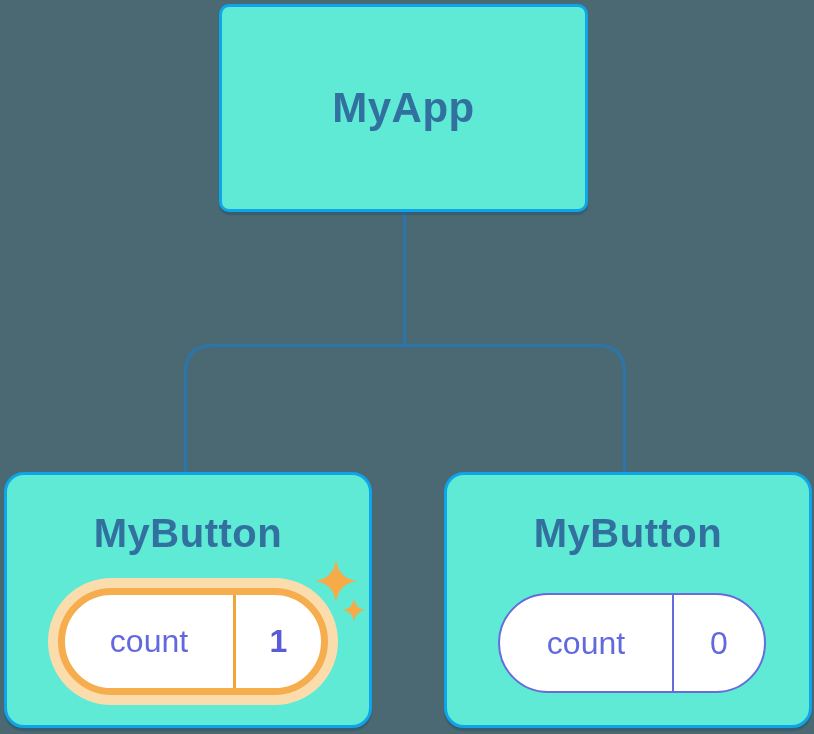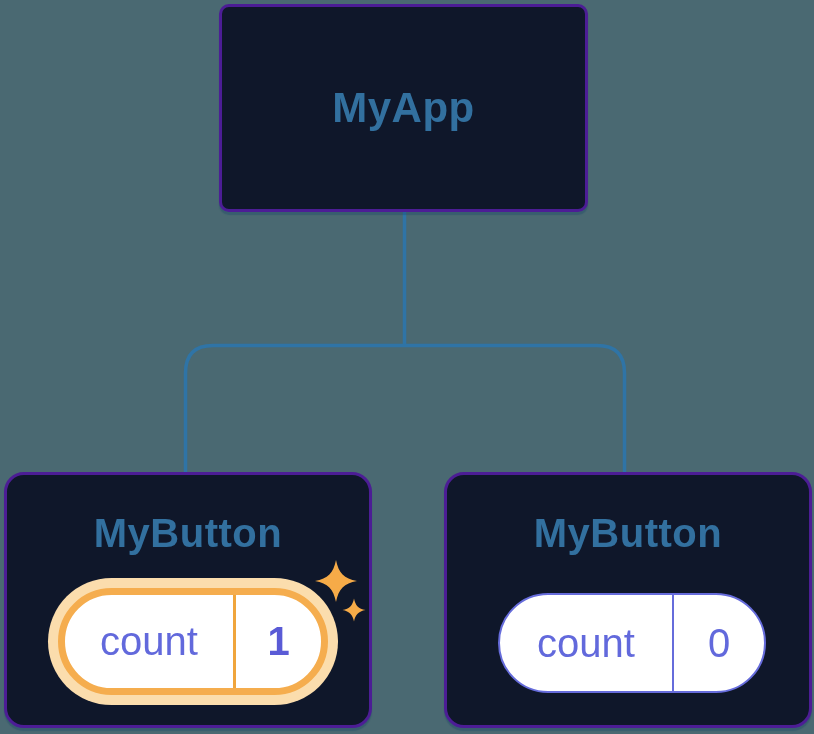--- a/index.html
+++ b/index.html
@@ -13,22 +13,22 @@
     width: 814px; height: 734px;
     background: #4A6972;
   }
   .connectors {
     position: absolute; left: 0; top: 0;
     width: 814px; height: 734px;
     pointer-events: none;
   }
   .card {
     position: absolute;
-    background: #0f172a;
-    border: 3px solid #4c1d95;
+    background: #5eead4;
+    border: 3px solid #0ea5e9;
     box-sizing: border-box;
     box-shadow: 0 3px 1px rgba(23, 72, 104, 0.35);
   }
   .card.root {
     left: 219px; top: 4px;
     width: 369px; height: 208px;
     border-radius: 10px;
     display: flex; align-items: center; justify-content: center;
   }
   .card.child {
@@ -69,21 +69,21 @@
   }
   .pill.plain {
     left: 51px; top: 118px;
     width: 268px; height: 100px;
     border: 2px solid #666CDB;
     border-radius: 52px;
   }
   .pill-key, .pill-value {
     display: flex; align-items: center; justify-content: center;
     color: #6269DC;
-    font-size: 40px;
+    font-size: 32px;
   }
   .pill.highlighted .pill-key   { width: 168px; }
   .pill.highlighted .pill-value { width: 85px; font-weight: 700; color: #5A5BD6; }
   .pill.plain .pill-key   { width: 172px; }
   .pill.plain .pill-value { width: 90px; }
   .pill-divider { width: 3px; }
   .pill.highlighted .pill-divider { background: #F0A53C; }
   .pill.plain .pill-divider { width: 2px; background: #666CDB; }
   .sparkles {
     position: absolute;

